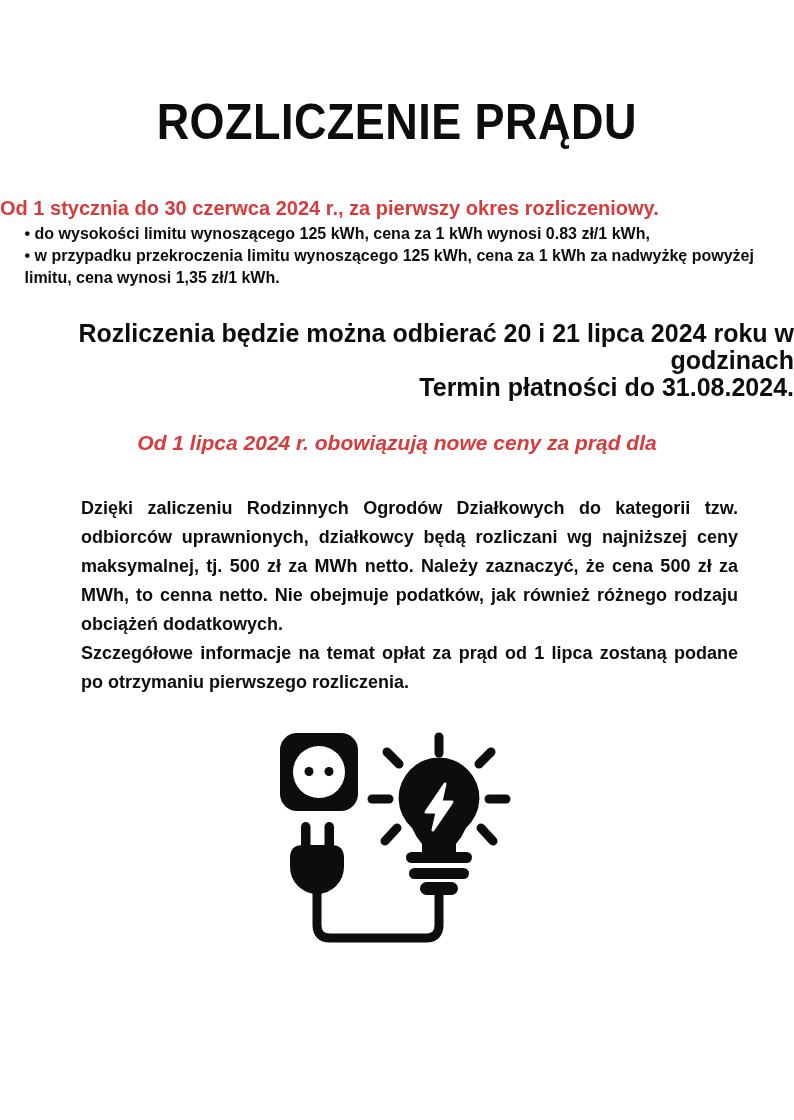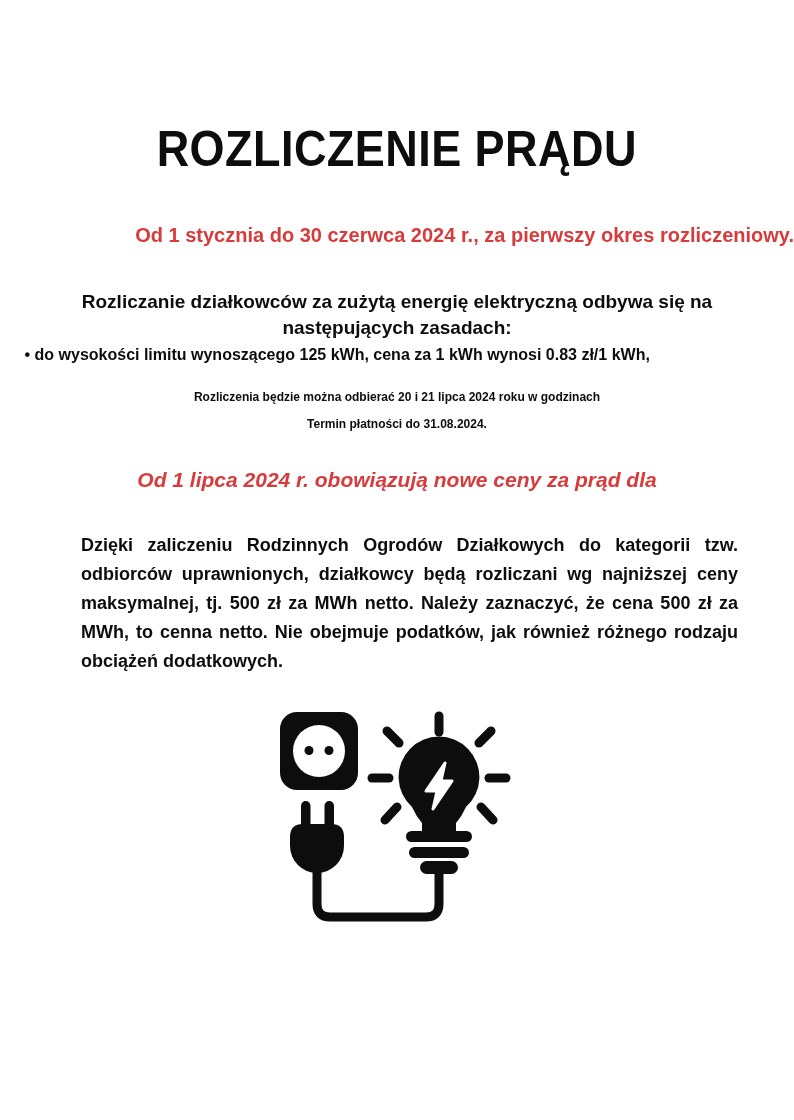--- a/index.html
+++ b/index.html
@@ -13,37 +13,37 @@
     color: #0d0d0d;
     -webkit-font-smoothing: antialiased;
   }
   .page {
     width: 794px;
     height: 1120px;
     background: #ffffff;
     position: relative;
   }
   .title {
-    margin-top: 119px;
+    margin-top: 92px;
     text-align: center;
     font-size: 50px;
     line-height: 60px;
     font-weight: 700;
     letter-spacing: 0.5px;
     white-space: nowrap;
   }
   .title > span {
     display: inline-block;
     transform: scaleX(0.9);
     transform-origin: center;
   }
   .red { color: #d83b3b; }
   .period-line {
     margin-top: 44px;
-    text-align: right;
+    text-align: left;
     font-size: 20px;
     line-height: 24px;
     font-weight: 700;
     white-space: nowrap;
   }
   .rules-heading {
     margin-top: 42px;
     text-align: center;
     font-size: 19px;
     line-height: 26px;
@@ -52,23 +52,23 @@
   .bullets {
     margin: 3px auto 8px auto;
     max-width: 745px;
     text-align: left;
     font-size: 16px;
     line-height: 22px;
     font-weight: 700;
     list-style: none;
   }
   .pickup {
-    margin-top: 18px;
-    text-align: center;
-    font-size: 12px;
+    margin-top: 31px;
+    text-align: right;
+    font-size: 25px;
     line-height: 27px;
     font-weight: 700;
   }
   .new-prices {
     margin-top: 28px;
     text-align: center;
     font-size: 21px;
     line-height: 28px;
     font-weight: 700;
     font-style: italic;
@@ -89,40 +89,38 @@
 </style>
 </head>
 <body>
 
 <div class="page">
 
   <h1 class="title"><span>ROZLICZENIE PRĄDU</span></h1>
 
   <div class="period-line red">Od 1 stycznia do 30 czerwca 2024 r., za pierwszy okres rozliczeniowy.</div>
 
-  <div class="rules-heading">
-    <div>Rozliczanie działkowców za zużytą energię elektryczną odbywa się na</div>
-    <div>następujących zasadach:</div>
-  </div>
 
   <div class="bullets">
     <div>• do wysokości limitu wynoszącego 125 kWh, cena za 1 kWh  wynosi 0.83 zł/1 kWh,</div>
+    <div>• w przypadku przekroczenia limitu wynoszącego 125 kWh, cena za 1 kWh za nadwyżkę powyżej limitu, cena wynosi 1,35 zł/1 kWh.</div>
   </div>
 
   <div class="pickup">
     <div>Rozliczenia będzie można odbierać 20 i 21 lipca 2024 roku w godzinach</div>
     <div>Termin płatności do 31.08.2024.</div>
   </div>
 
   <div class="new-prices red">
     <div>Od 1 lipca 2024 r. obowiązują nowe ceny za prąd dla</div>
   </div>
 
   <div class="details">
     <p>Dzięki zaliczeniu Rodzinnych Ogrodów Działkowych do kategorii tzw. odbiorców uprawnionych, działkowcy będą rozliczani wg najniższej ceny maksymalnej, tj. 500 zł za MWh netto. Należy zaznaczyć, że cena 500 zł za MWh, to cenna netto. Nie obejmuje podatków, jak również różnego rodzaju obciążeń dodatkowych.</p>
+    <p>Szczegółowe informacje na temat opłat za prąd od 1 lipca zostaną podane po otrzymaniu pierwszego rozliczenia.</p>
   </div>
 
   <div class="icon-wrap">
     <svg width="330" height="240" viewBox="0 0 330 240" aria-hidden="true">
 
       <rect x="48" y="22" width="78" height="78" rx="17" fill="#0d0d0d"></rect>
       <circle cx="87" cy="61" r="26" fill="#ffffff"></circle>
       <circle cx="77" cy="60.5" r="4.5" fill="#0d0d0d"></circle>
       <circle cx="97" cy="60.5" r="4.5" fill="#0d0d0d"></circle>
 

